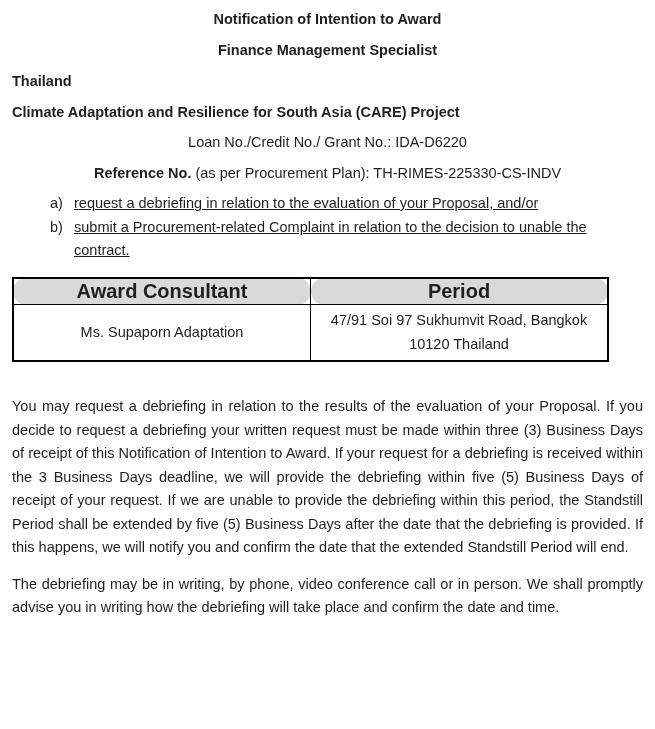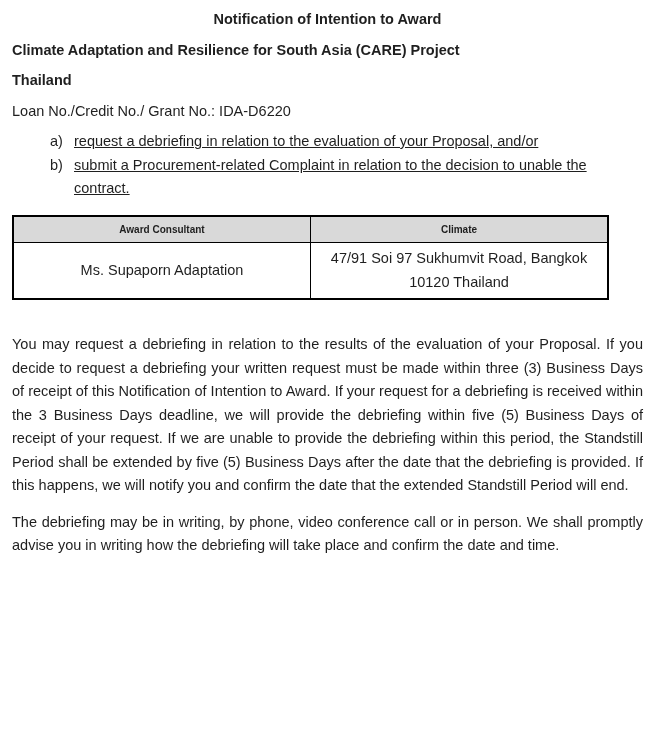--- a/index.html
+++ b/index.html
@@ -1,34 +1,34 @@
 <!DOCTYPE html>
 <html><head>
 <meta charset="utf-8">
 <style>
-  * { margin: 0; padding: 0; box-sizing: border-box; }
+  * { margin: 0; padding: 0; box-sizing: border-box; border-radius: 15px; }
   html, body { width: 655px; height: 729px; }
   body {
     background: #ffffff;
     font-family: "Liberation Sans", "DejaVu Sans", sans-serif;
     color: #1f1f1f;
     font-size: 14.5px;
     line-height: 23.5px;
   }
   .page {
     width: 655px;
     height: 729px;
     padding: 8px 12px 10px 12px;
     overflow: hidden;
   }
   .bold { font-weight: bold; }
   .title { font-weight: bold; text-align: center; margin-bottom: 7px; }
   .subtitle { font-weight: bold; text-align: center; margin-bottom: 8px; }
   .heading { font-weight: bold; margin-bottom: 7px; }
-  .plainline { margin-bottom: 7px; }
+  .plainline { margin-bottom: 7px; text-align: center; }
   .para { text-align: justify; margin-bottom: 13px; }
   .intro { margin-bottom: 12px; }
   .list { margin-bottom: 14px; }
   .list-item { display: flex; margin-left: 38px; }
   .list-marker { width: 24px; flex: 0 0 24px; }
   .list-text { flex: 1; text-decoration: underline; }
   table.award-table {
     border-collapse: collapse;
     width: 597px;
     margin-bottom: 33px;
@@ -37,61 +37,63 @@
   table.award-table, table.award-table th, table.award-table td {
     border: 1px solid #000;
   }
   table.award-table { border-width: 2px; }
   table.award-table th {
     background: #d9d9d9;
     font-weight: bold;
     text-align: center;
     height: 26px;
     padding: 1px 6px;
-    font-size: 10px;
+    font-size: 20px;
   }
   table.award-table td {
     text-align: center;
     vertical-align: middle;
     height: 52px;
     padding: 4px 18px;
   }
 </style>
 </head>
 <body>
 
 <div class="page">
 
   <div class="title">Notification of Intention to Award</div>
 
+  <div class="subtitle">Finance Management Specialist</div>
+
+  <div class="heading">Thailand</div>
 
   <div class="heading">Climate Adaptation and Resilience for South Asia (CARE) Project</div>
 
-  <div class="heading">Thailand</div>
-
   <div class="plainline">Loan No./Credit No./ Grant No.: IDA-D6220</div>
 
+  <div class="plainline"><span class="bold">Reference No.</span><span> (as per Procurement Plan): TH-RIMES-225330-CS-INDV</span></div>
 
 
   <div class="list">
     <div class="list-item">
       <span class="list-marker">a)</span>
       <span class="list-text">request a debriefing in relation to the evaluation of your Proposal, and/or</span>
     </div>
     <div class="list-item">
       <span class="list-marker">b)</span>
       <span class="list-text">submit a Procurement-related Complaint in relation to the decision to unable the contract.</span>
     </div>
   </div>
 
   <table class="award-table">
     <thead>
       <tr>
         <th>Award Consultant</th>
-        <th>Climate</th>
+        <th>Period</th>
       </tr>
     </thead>
     <tbody>
       <tr>
         <td>Ms. Supaporn Adaptation</td>
         <td>47/91 Soi 97 Sukhumvit Road, Bangkok 10120 Thailand</td>
       </tr>
     </tbody>
   </table>
 

